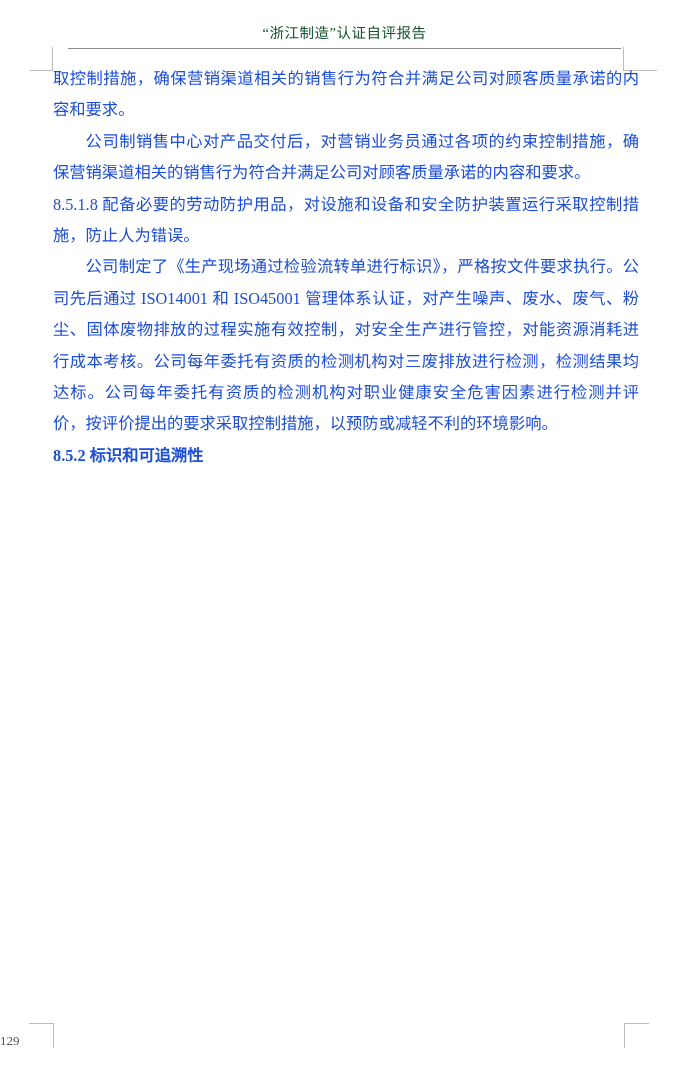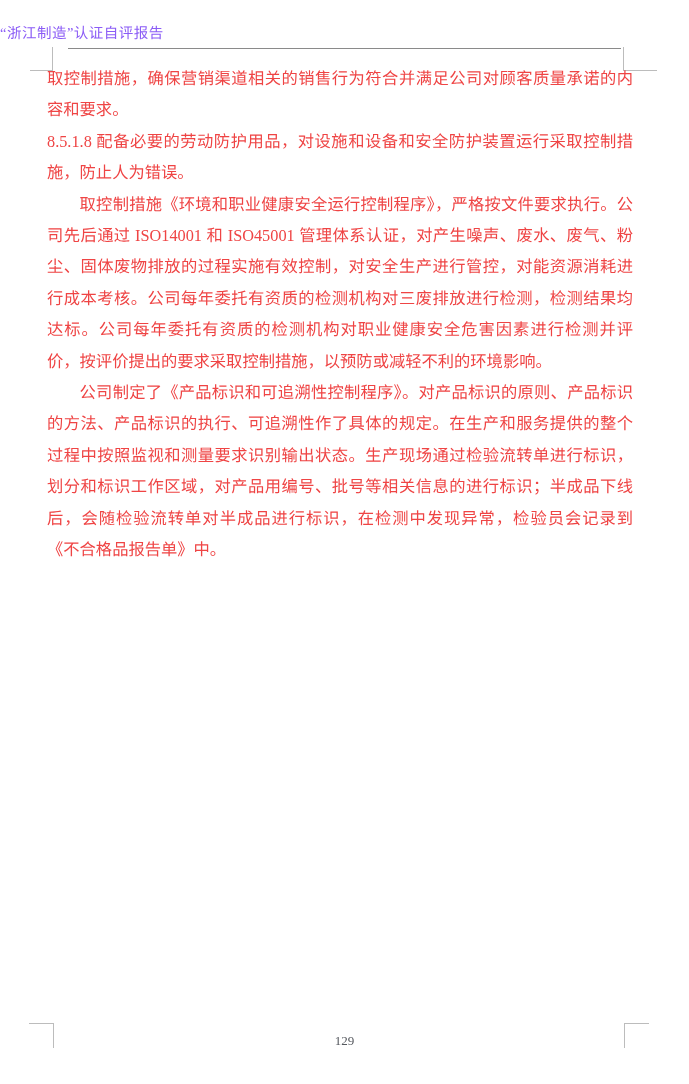--- a/index.html
+++ b/index.html
@@ -15,23 +15,24 @@
     overflow: hidden;
     font-family: "Liberation Serif", "DejaVu Serif", serif;
   }
 
   
   .doc-header-title {
     position: absolute;
     top: 21px;
     left: 0;
     width: 689px;
+    text-align: center;
     font-size: 14.5px;
     letter-spacing: 0.5px;
-    color: #8b5cf6;
+    color: #14532d;
     font-family: "Liberation Serif", "DejaVu Serif", serif;
   }
   .doc-header-rule {
     position: absolute;
     top: 48px;
     left: 68px;
     width: 553px;
     height: 0;
     border-top: 1px solid #8a8a8a;
   }
@@ -44,64 +45,65 @@
              border-left: 1px solid #bcbcbc;  border-bottom: 1px solid #bcbcbc; }
   .crop-bl { left: 29px;  top: 1023px; width: 24px; height: 24px;
              border-right: 1px solid #bcbcbc; border-top: 1px solid #bcbcbc; }
   .crop-br { left: 624px; top: 1023px; width: 24px; height: 24px;
              border-left: 1px solid #bcbcbc;  border-top: 1px solid #bcbcbc; }
 
   
   .doc-body {
     position: absolute;
     top: 63px;
-    left: 47px;
+    left: 53px;
     width: 586px;
-    color: #ef4444;
+    color: #1d4ed8;
     font-size: 16.3px;
     line-height: 31.4px;
     text-align: justify;
     text-justify: inter-ideograph;
   }
   .doc-body p {
     margin: 0;
     padding: 0;
   }
   .p-cont    { text-indent: 0; }
   .p-indent  { text-indent: 2em; }
   .p-clause  { text-indent: 0; }
   .p-heading { text-indent: 0; font-weight: bold; }
 
   
   .page-number {
     position: absolute;
     top: 1033px;
     left: 0;
     width: 689px;
-    text-align: center;
+    text-align: left;
     font-size: 13px;
     color: #55585e;
     font-family: "Liberation Serif", "DejaVu Serif", serif;
   }
 </style>
 </head>
 <body>
 
 <div class="page">
 
   <div class="doc-header-title">“浙江制造”认证自评报告</div>
   <div class="doc-header-rule"></div>
 
   <div class="crop crop-tl"></div>
   <div class="crop crop-tr"></div>
   <div class="crop crop-bl"></div>
   <div class="crop crop-br"></div>
 
   <div class="doc-body">
     <p class="p-cont">取控制措施，确保营销渠道相关的销售行为符合并满足公司对顾客质量承诺的内容和要求。</p>
+    <p class="p-indent">公司制销售中心对产品交付后，对营销业务员通过各项的约束控制措施，确保营销渠道相关的销售行为符合并满足公司对顾客质量承诺的内容和要求。</p>
     <p class="p-clause">8.5.1.8 配备必要的劳动防护用品，对设施和设备和安全防护装置运行采取控制措施，防止人为错误。</p>
-    <p class="p-indent">取控制措施《环境和职业健康安全运行控制程序》，严格按文件要求执行。公司先后通过 ISO14001 和 ISO45001 管理体系认证，对产生噪声、废水、废气、粉尘、固体废物排放的过程实施有效控制，对安全生产进行管控，对能资源消耗进行成本考核。公司每年委托有资质的检测机构对三废排放进行检测，检测结果均达标。公司每年委托有资质的检测机构对职业健康安全危害因素进行检测并评价，按评价提出的要求采取控制措施，以预防或减轻不利的环境影响。</p>
-    <p class="p-indent">公司制定了《产品标识和可追溯性控制程序》。对产品标识的原则、产品标识的方法、产品标识的执行、可追溯性作了具体的规定。在生产和服务提供的整个过程中按照监视和测量要求识别输出状态。生产现场通过检验流转单进行标识，划分和标识工作区域，对产品用编号、批号等相关信息的进行标识；半成品下线后，会随检验流转单对半成品进行标识，在检测中发现异常，检验员会记录到《不合格品报告单》中。</p>
+    <p class="p-indent">公司制定了《生产现场通过检验流转单进行标识》，严格按文件要求执行。公司先后通过 ISO14001 和 ISO45001 管理体系认证，对产生噪声、废水、废气、粉尘、固体废物排放的过程实施有效控制，对安全生产进行管控，对能资源消耗进行成本考核。公司每年委托有资质的检测机构对三废排放进行检测，检测结果均达标。公司每年委托有资质的检测机构对职业健康安全危害因素进行检测并评价，按评价提出的要求采取控制措施，以预防或减轻不利的环境影响。</p>
+    <p class="p-heading">8.5.2 标识和可追溯性</p>
   </div>
 
   <div class="page-number">129</div>
 
 </div>
 
 </body></html>

